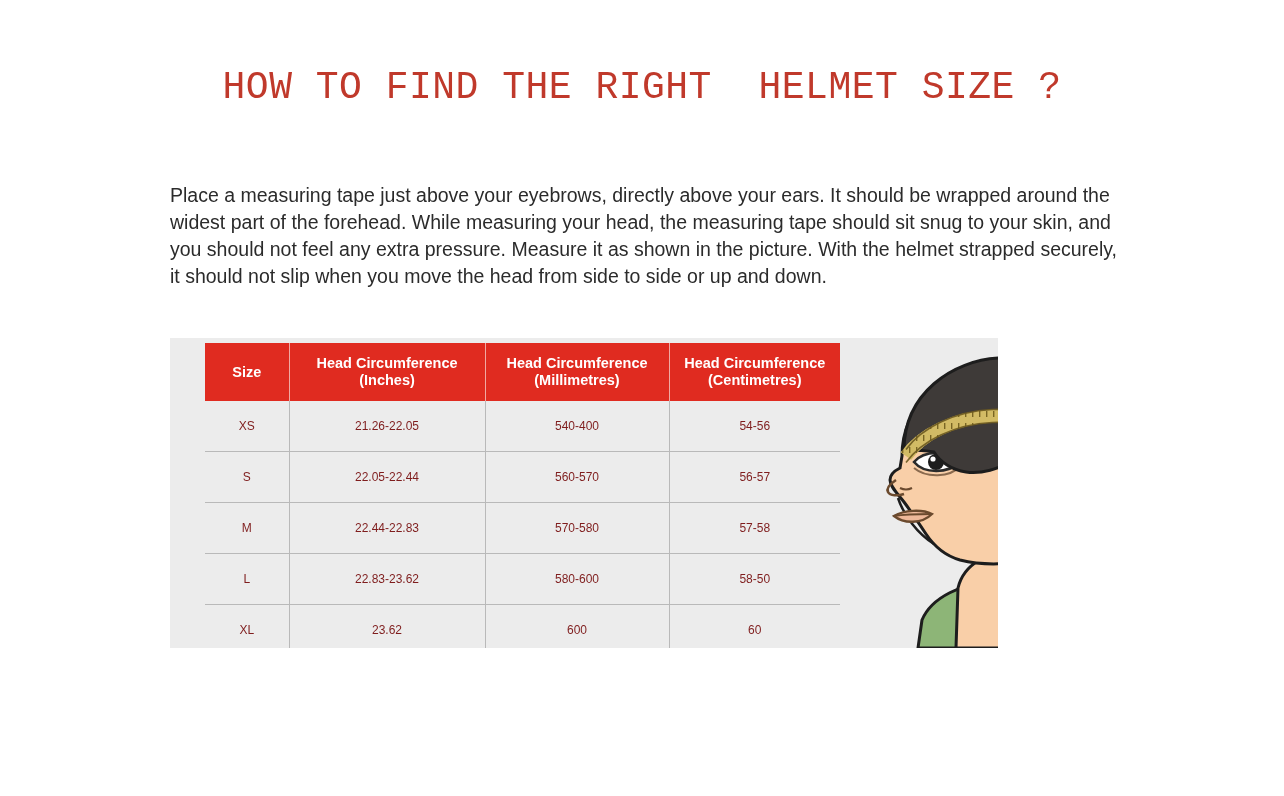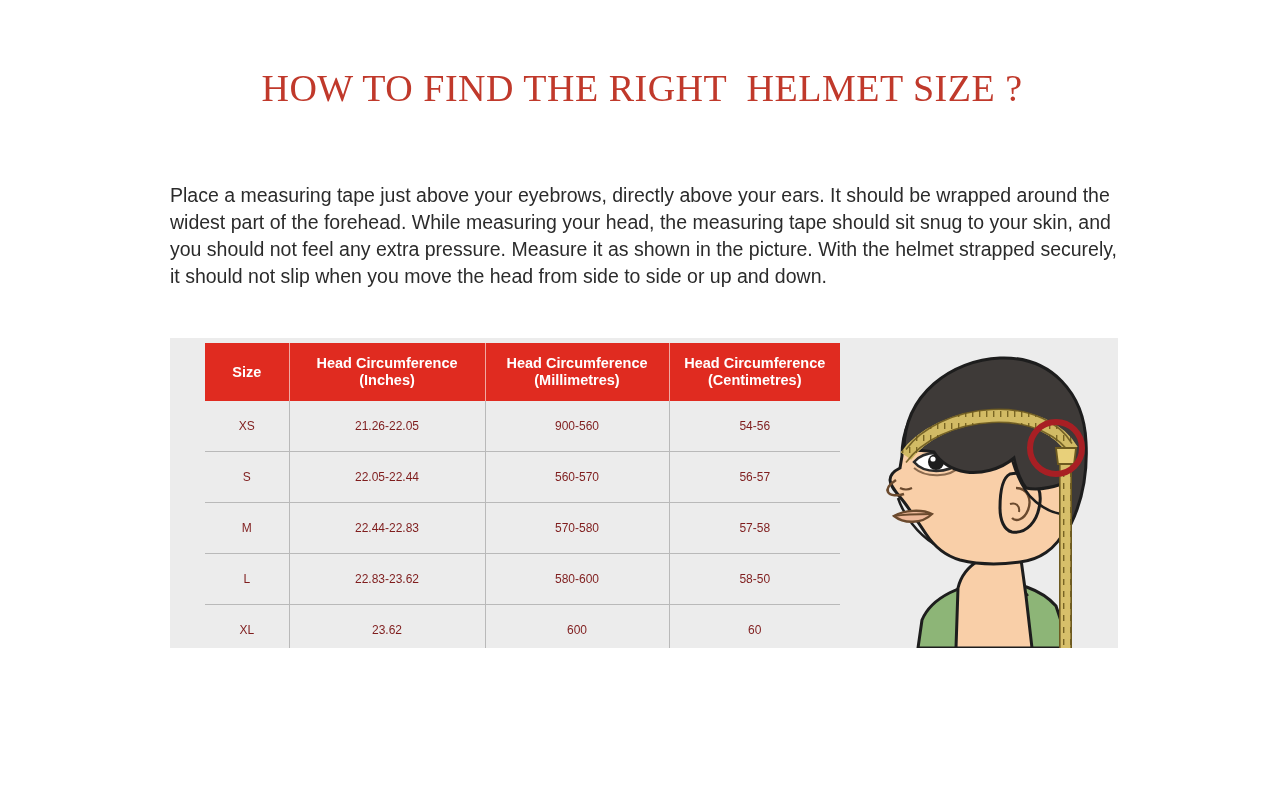--- a/index.html
+++ b/index.html
@@ -15,21 +15,21 @@
     position: relative;
   }
 
   
   .page-title {
     position: absolute;
     top: 66px;
     left: 0;
     width: 1284px;
     text-align: center;
-    font-family: Liberation Serif, serif;
+    font-family: Liberation Mono, monospace;
     font-size: 38px;
     font-weight: 400;
     letter-spacing: 0.5px;
     color: #c0392b;
     white-space: pre;
   }
 
   
   .intro {
     position: absolute;
@@ -41,21 +41,21 @@
     line-height: 27px;
     color: #2b2b2b;
     text-align: left;
   }
 
   
   .panel {
     position: absolute;
     top: 338px;
     left: 170px;
-    width: 948px;
+    width: 828px;
     height: 310px;
     background: #ececec;
     overflow: hidden;
   }
 
   .size-table {
     position: absolute;
     top: 5px;
     left: 35px;
     width: 635px;
@@ -135,21 +135,21 @@
         <th>
           <div>Head Circumference</div>
           <div>(Centimetres)</div>
         </th>
       </tr>
     </thead>
     <tbody>
       <tr>
         <td>XS</td>
         <td>21.26-22.05</td>
-        <td>900-560</td>
+        <td>540-400</td>
         <td>54-56</td>
       </tr>
       <tr>
         <td>S</td>
         <td>22.05-22.44</td>
         <td>560-570</td>
         <td>56-57</td>
       </tr>
       <tr>
         <td>M</td>

